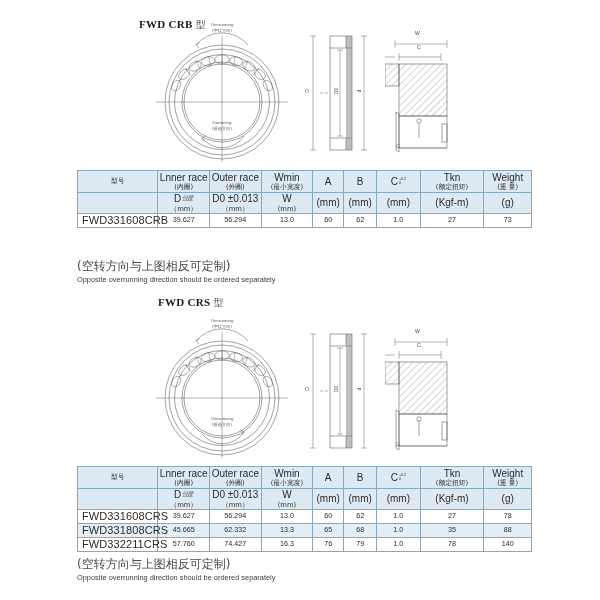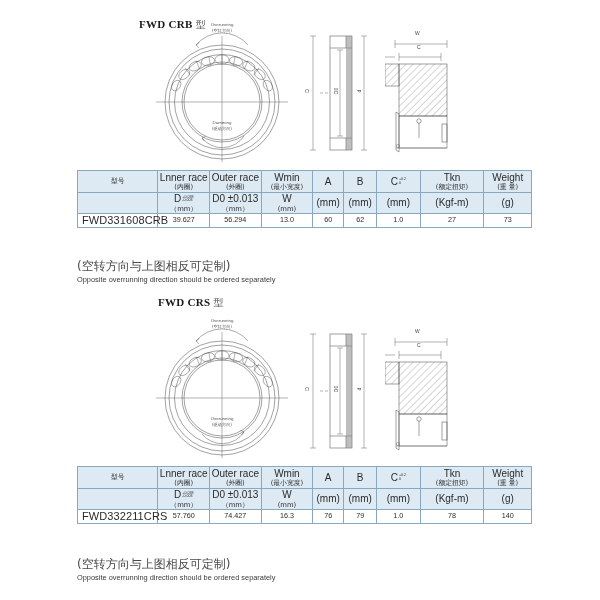--- a/index.html
+++ b/index.html
@@ -527,20 +527,42 @@
       <th>
         <span class="hdr-en">(Kgf-m)</span>
       </th>
       <th>
         <span class="hdr-en">(g)</span>
       </th>
     </tr>
   </thead>
   <tbody>
     <tr>
+      <td class="model">FWD331608CRS</td>
+      <td>39.627</td>
+      <td>56.294</td>
+      <td>13.0</td>
+      <td>60</td>
+      <td>62</td>
+      <td>1.0</td>
+      <td>27</td>
+      <td>78</td>
+    </tr>
+    <tr>
+      <td class="model">FWD331808CRS</td>
+      <td>45.665</td>
+      <td>62.332</td>
+      <td>13.3</td>
+      <td>65</td>
+      <td>68</td>
+      <td>1.0</td>
+      <td>35</td>
+      <td>88</td>
+    </tr>
+    <tr>
       <td class="model">FWD332211CRS</td>
       <td>57.760</td>
       <td>74.427</td>
       <td>16.3</td>
       <td>76</td>
       <td>79</td>
       <td>1.0</td>
       <td>78</td>
       <td>140</td>
     </tr>

